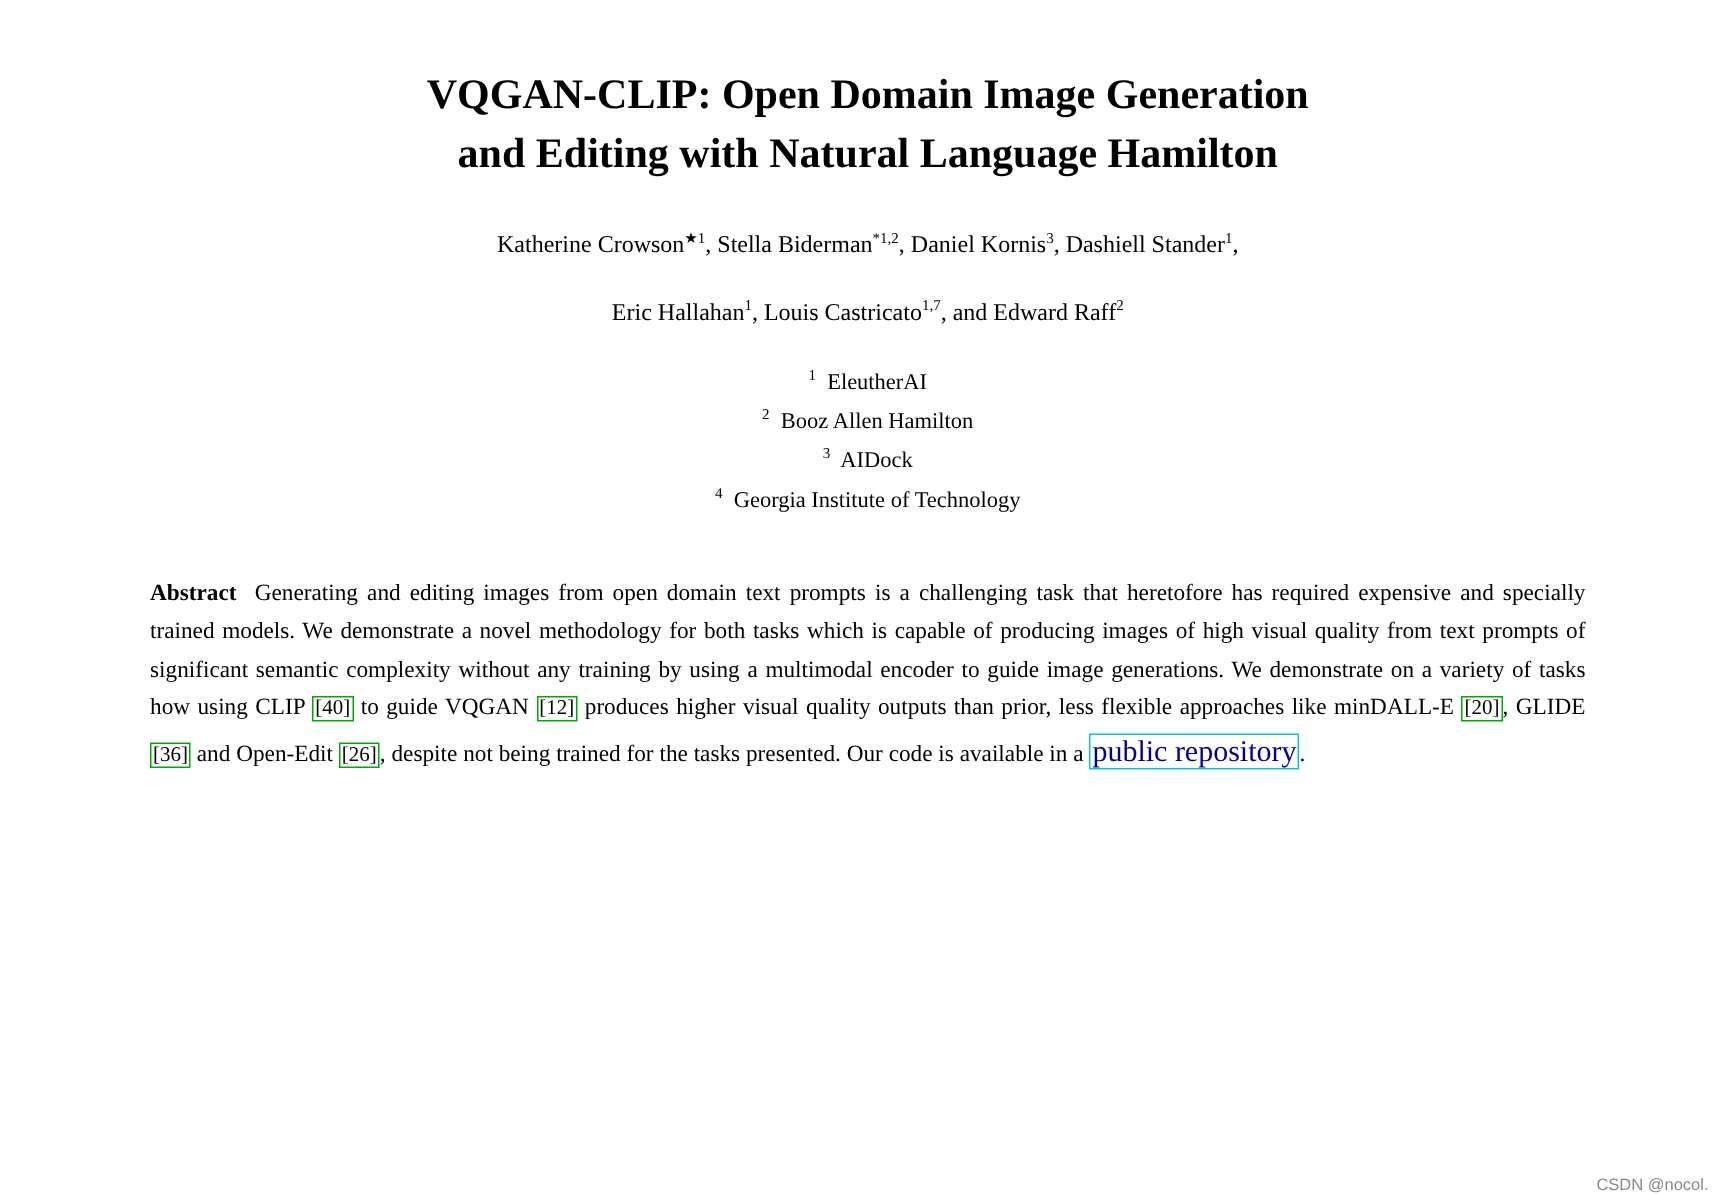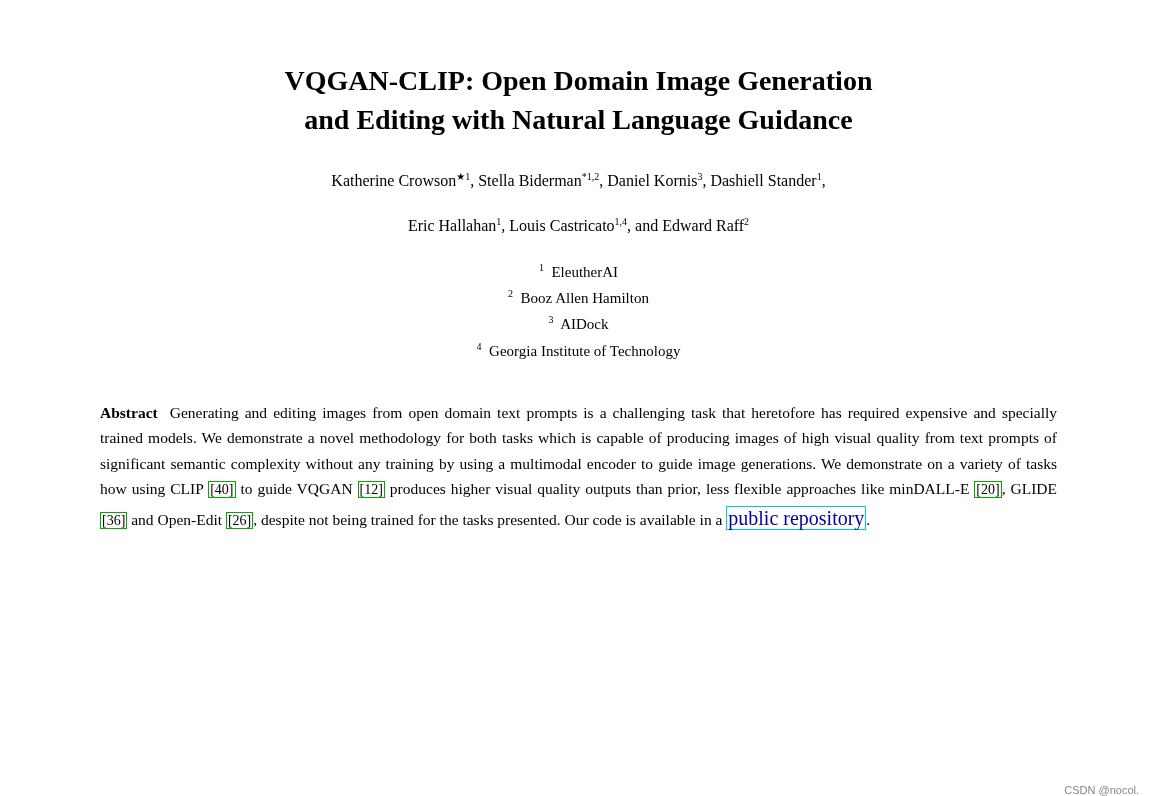--- a/index.html
+++ b/index.html
@@ -14,21 +14,21 @@
       background-color: #ffffff;
       font-family: "Computer Modern", "Latin Modern", Georgia, "Times New Roman", serif;
       overflow: hidden;
       position: relative;
     }
 
     .page-container {
       width: 1157px;
       height: 796px;
       background: #ffffff;
-      padding: 61px 100px 40px 100px;
+      padding: 44px 100px 40px 100px;
       position: relative;
     }
 
     .title-section {
       text-align: center;
       margin-bottom: 28px;
     }
 
     .main-title {
       font-size: 28px;
@@ -111,30 +111,30 @@
     }
   </style>
 </head>
 <body>
 
 <div class="page-container">
 
   <div class="title-section">
     <div class="main-title">
       <span>VQGAN-CLIP: Open Domain Image Generation</span><br>
-      <span>and Editing with Natural Language Guidance</span>
+      <span>and Editing with Natural Language Hamilton</span>
     </div>
   </div>
 
   <div class="authors-section">
     <div class="authors-line">
       Katherine Crowson<sup>★1</sup>, Stella Biderman<sup>*1,2</sup>, Daniel Kornis<sup>3</sup>, Dashiell Stander<sup>1</sup>,
     </div>
     <div class="authors-line">
-      Eric Hallahan<sup>1</sup>, Louis Castricato<sup>1,4</sup>, and Edward Raff<sup>2</sup>
+      Eric Hallahan<sup>1</sup>, Louis Castricato<sup>1,7</sup>, and Edward Raff<sup>2</sup>
     </div>
   </div>
 
   <div class="affiliations-section">
     <div class="affiliation-line"><sup>1</sup>&nbsp; EleutherAI</div>
     <div class="affiliation-line"><sup>2</sup>&nbsp; Booz Allen Hamilton</div>
     <div class="affiliation-line"><sup>3</sup>&nbsp; AIDock</div>
     <div class="affiliation-line"><sup>4</sup>&nbsp; Georgia Institute of Technology</div>
   </div>
 

